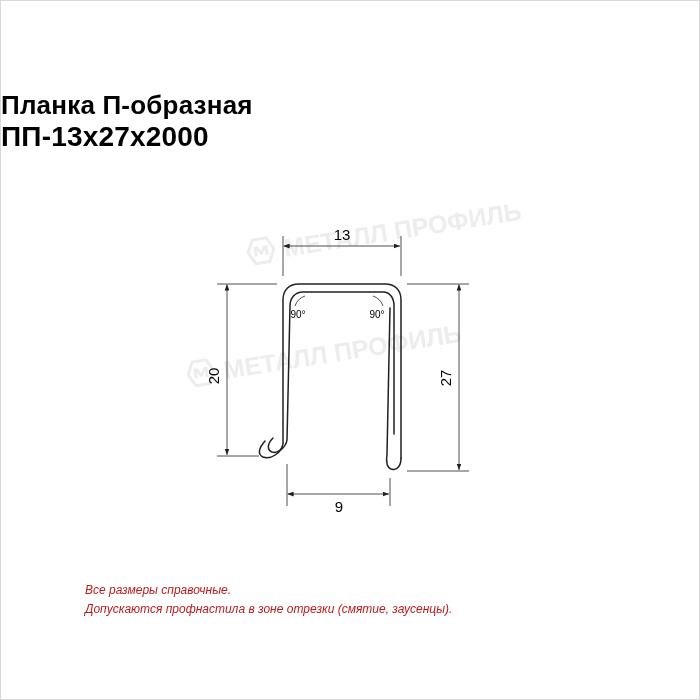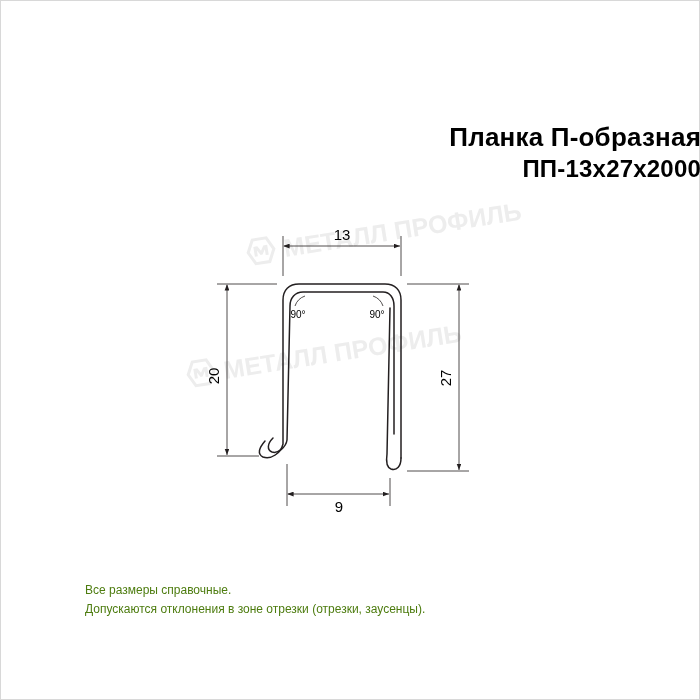--- a/index.html
+++ b/index.html
@@ -21,31 +21,30 @@
     height: 700px;
     box-sizing: border-box;
     border: 1px solid #d8d8d8;
     background: #ffffff;
   }
   .title-block {
     position: absolute;
     top: 88px;
     left: 0;
     width: 700px;
-    text-align: right;
-    margin-top: 32px;
+    text-align: left;
   }
   .title-line1 {
     font-size: 26px;
     font-weight: bold;
     letter-spacing: 0.2px;
     line-height: 32px;
   }
   .title-line2 {
-    font-size: 24px;
+    font-size: 28px;
     font-weight: bold;
     letter-spacing: 0.2px;
     line-height: 32px;
   }
   .subtitle {
     margin-top: 10px;
     font-size: 12.5px;
     font-weight: bold;
     letter-spacing: 0.3px;
   }
@@ -63,21 +62,22 @@
     width: 700px;
     height: 700px;
     pointer-events: none;
   }
   .notes {
     position: absolute;
     left: 84px;
     top: 580px;
     font-size: 12px;
     line-height: 19px;
-    color: #4d7c0f;
+    color: #b91c1c;
+    font-style: italic;
   }
   .notes div { white-space: nowrap; }
   svg { display: block; }
   .dim-text {
     font-family: "Liberation Sans", sans-serif;
     font-size: 15px;
     fill: #000000;
   }
   .ang-text {
     font-family: "Liberation Sans", sans-serif;
@@ -187,16 +187,16 @@
 
       <g fill="none" stroke="#231f20" stroke-width="0.8">
         <path d="M 196 80 A 16 16 0 0 1 206 90"></path>
       </g>
       <text class="ang-text" x="200" y="102" text-anchor="middle">90°</text>
     </svg>
   </div>
 
   <div class="notes">
     <div>Все размеры справочные.</div>
-    <div>Допускаются отклонения в зоне отрезки (отрезки, заусенцы).</div>
+    <div>Допускаются профнастила в зоне отрезки (смятие, заусенцы).</div>
   </div>
 
 </div>
 
 </body></html>

